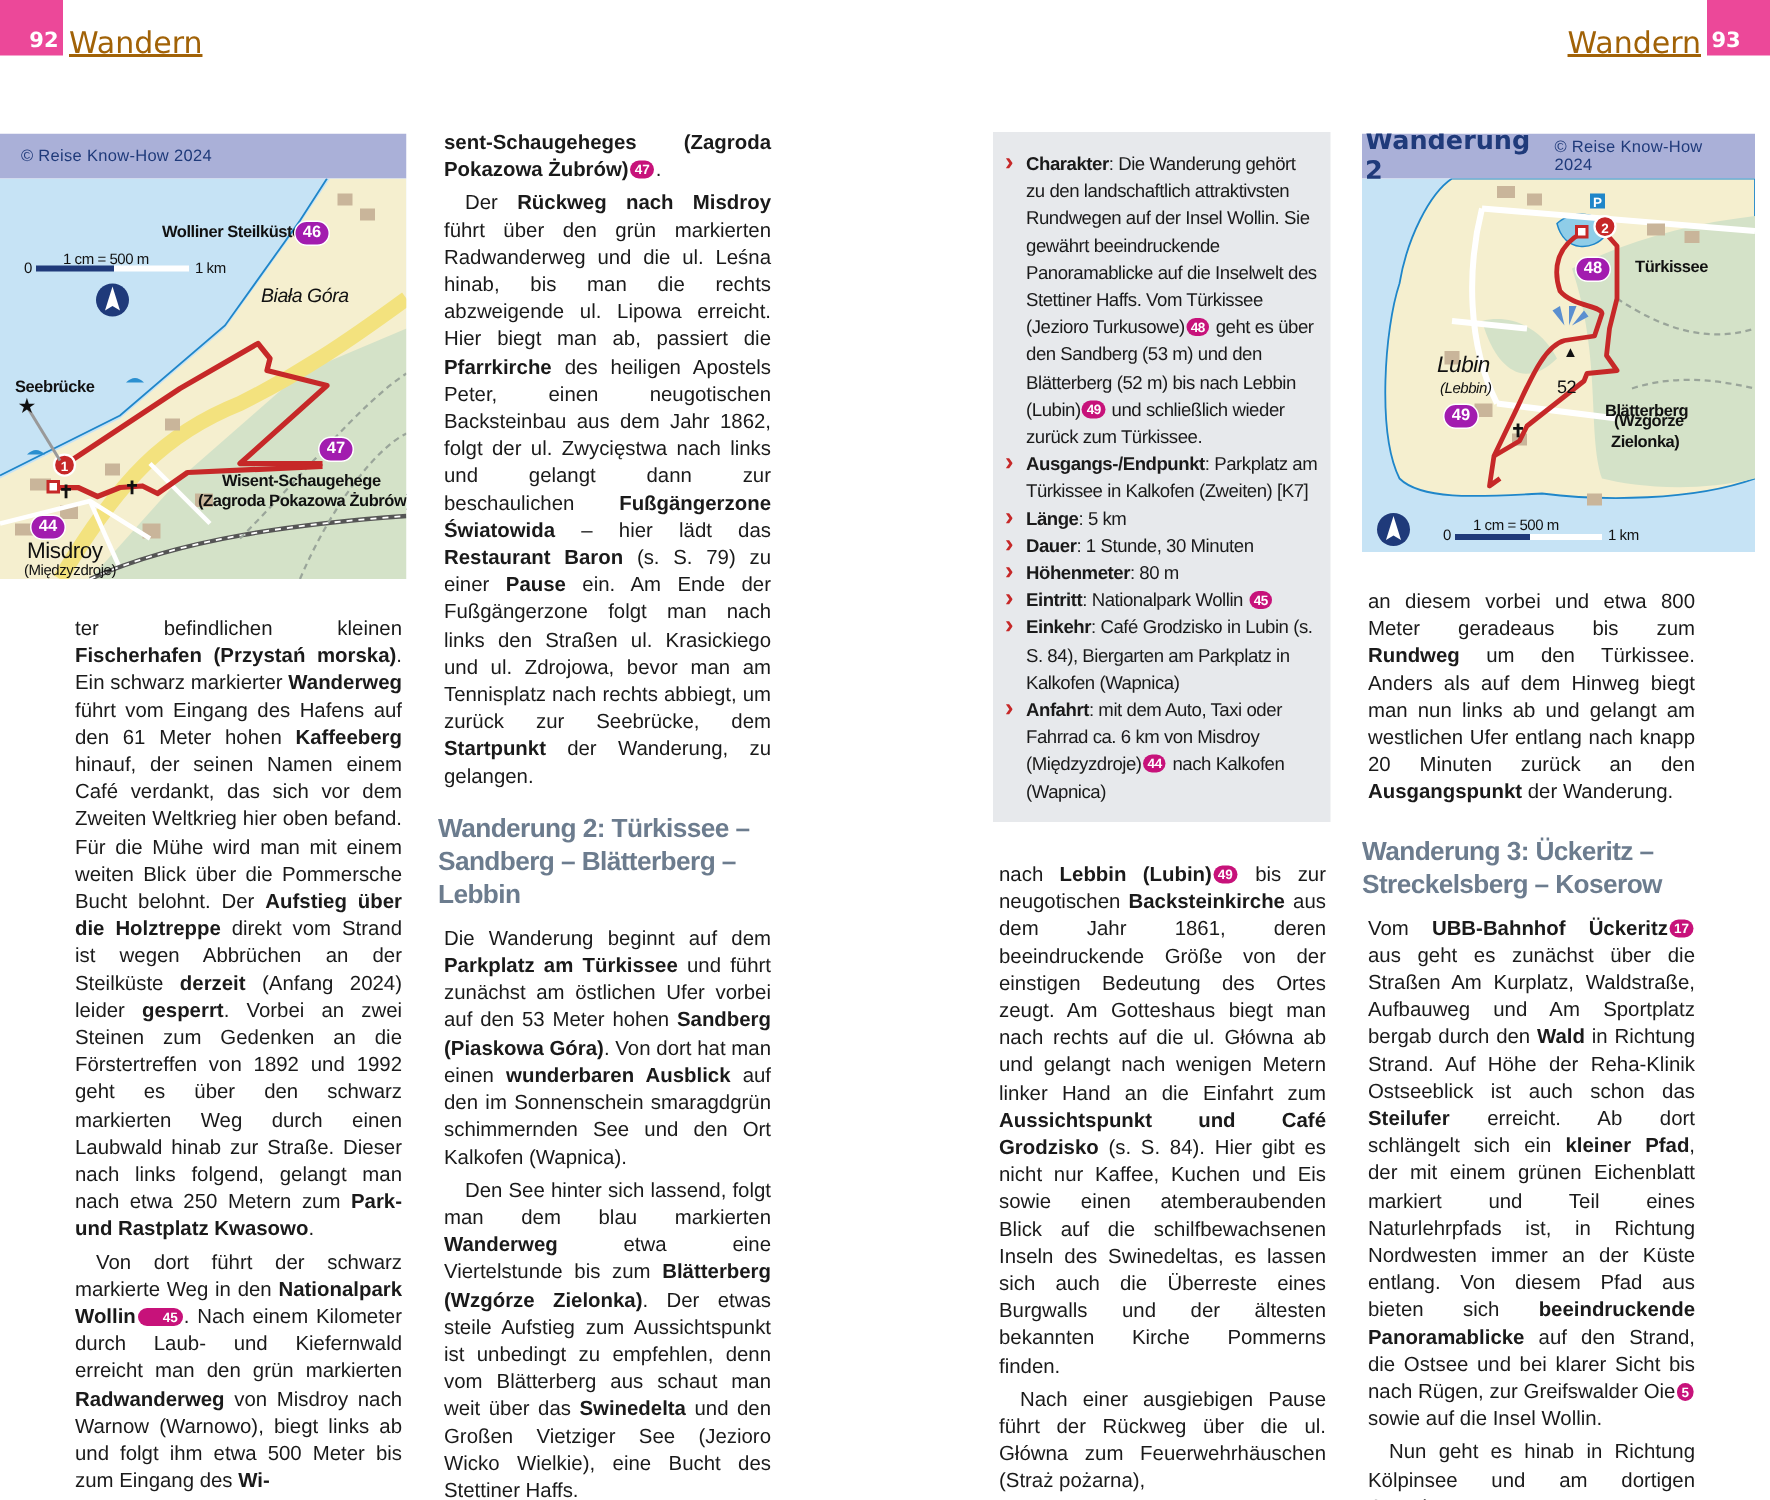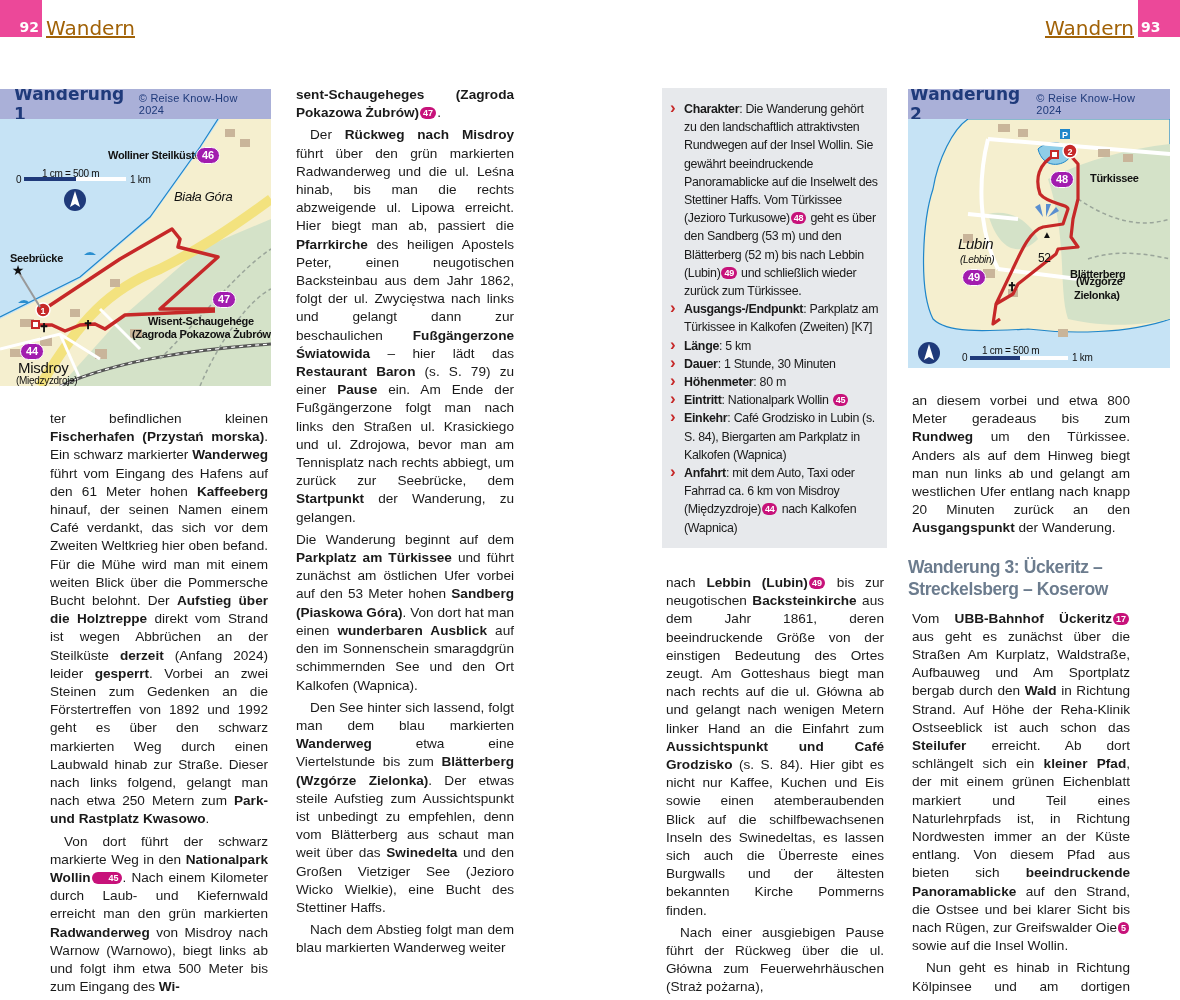--- a/index.html
+++ b/index.html
@@ -45,21 +45,20 @@
     <span>92</span>
   </div>
 <div class="running-head left">Wandern</div>
 <div class="running-head right">Wandern</div>
 <div class="page-tab right">
     <span>93</span>
   </div>
 
 <div class="map-box" style="left:0;top:89px;width:271px;height:297px;">
   <div class="map-title-bar">
-    <span class="map-title">Wanderung 1</span>
     <span class="map-copy">© Reise Know-How 2024</span>
   </div>
   <div class="map-canvas" style="width:271px;height:267px;">
     <svg width="271" height="267" viewBox="0 0 271 267" style="position:absolute;left:0;top:0;">
       <rect x="0" y="0" width="271" height="267" fill="#c6e3f5"></rect>
       <path d="M0,200 L80,160 L150,100 L200,30 L220,0 L271,0 L271,267 L0,267 Z" fill="#f5efcf"></path>
       <path d="M60,267 L120,200 L200,130 L271,100 L271,267 Z" fill="#d4e2c8"></path>
       <path d="M0,198 L80,158 L150,98 L200,28 L218,0" fill="none" stroke="#1f86c9" stroke-width="1.2"></path>
       <path d="M40,267 C80,200 110,170 160,150 C200,130 230,110 271,80" fill="none" stroke="#f3e27e" stroke-width="10"></path>
       <g fill="#c9b59a">
@@ -119,20 +118,21 @@
 </div>
 
 <div class="col" style="left:46px;top:406px;width:226px;">
   <p><span>ter befindlichen kleinen </span><b>Fischerhafen (Przystań morska)</b><span>. Ein schwarz markierter </span><b>Wanderweg</b><span> führt vom Eingang des Hafens auf den 61 Meter hohen </span><b>Kaffeeberg</b><span> hinauf, der seinen Namen einem Café verdankt, das sich vor dem Zweiten Weltkrieg hier oben befand. Für die Mühe wird man mit einem weiten Blick über die Pommersche Bucht belohnt. Der </span><b>Aufstieg über die Holztreppe</b><span> direkt vom Strand ist wegen Abbrüchen an der Steilküste </span><b>derzeit</b><span> (Anfang 2024) leider </span><b>gesperrt</b><span>. Vorbei an zwei Steinen zum Gedenken an die Förstertreffen von 1892 und 1992 geht es über den schwarz markierten Weg durch einen Laubwald hinab zur Straße. Dieser nach links folgend, gelangt man nach etwa 250 Metern zum </span><b>Park- und Rastplatz Kwasowo</b><span>.</span></p>
   <p class="indent"><span>Von dort führt der schwarz markierte Weg in den </span><b>Nationalpark Wollin</b><span class="badge">45</span><span>. Nach einem Kilometer durch Laub- und Kiefernwald erreicht man den grün markierten </span><b>Radwanderweg</b><span> von Misdroy nach Warnow (Warnowo), biegt links ab und folgt ihm etwa 500 Meter bis zum Eingang des </span><b>Wi-</b></p>
 </div>
 
 <div class="col" style="left:292px;top:82px;width:226px;">
   <p><b>sent-Schaugeheges (Zagroda Pokazowa Żubrów)</b><span class="badge">47</span><span>.</span></p>
   <p class="indent"><span>Der </span><b>Rückweg nach Misdroy</b><span> führt über den grün markierten Radwanderweg und die ul. Leśna hinab, bis man die rechts abzweigende ul. Lipowa erreicht. Hier biegt man ab, passiert die </span><b>Pfarrkirche</b><span> des heiligen Apostels Peter, einen neugotischen Backsteinbau aus dem Jahr 1862, folgt der ul. Zwycięstwa nach links und gelangt dann zur beschaulichen </span><b>Fußgängerzone Światowida</b><span> – hier lädt das </span><b>Restaurant Baron</b><span> (s. S. 79) zu einer </span><b>Pause</b><span> ein. Am Ende der Fußgängerzone folgt man nach links den Straßen ul. Krasickiego und ul. Zdrojowa, bevor man am Tennisplatz nach rechts abbiegt, um zurück zur Seebrücke, dem </span><b>Startpunkt</b><span> der Wanderung, zu gelangen.</span></p>
+  <div class="section-head">Wanderung 2: Türkissee – Sandberg – Blätterberg – Lebbin</div>
   <p><span>Die Wanderung beginnt auf dem </span><b>Parkplatz am Türkissee</b><span> und führt zunächst am östlichen Ufer vorbei auf den 53 Meter hohen </span><b>Sandberg (Piaskowa Góra)</b><span>. Von dort hat man einen </span><b>wunderbaren Ausblick</b><span> auf den im Sonnenschein smaragdgrün schimmernden See und den Ort Kalkofen (Wapnica).</span></p>
   <p class="indent"><span>Den See hinter sich lassend, folgt man dem blau markierten </span><b>Wanderweg</b><span> etwa eine Viertelstunde bis zum </span><b>Blätterberg (Wzgórze Zielonka)</b><span>. Der etwas steile Aufstieg zum Aussichtspunkt ist unbedingt zu empfehlen, denn vom Blätterberg aus schaut man weit über das </span><b>Swinedelta</b><span> und den Großen Vietziger See (Jezioro Wicko Wielkie), eine Bucht des Stettiner Haffs.</span></p>
   <p class="indent"><span>Nach dem Abstieg folgt man dem blau markierten Wanderweg weiter</span></p>
 </div>
 
 <div class="infobox">
   <ul>
     <li><b>Charakter</b><span>: Die Wanderung gehört zu den landschaftlich attraktivsten Rundwegen auf der Insel Wollin. Sie gewährt beeindruckende Panoramablicke auf die Inselwelt des Stettiner Haffs. Vom Türkissee (Jezioro Turkusowe)</span><span class="badge">48</span><span> geht es über den Sandberg (53 m) und den Blätterberg (52 m) bis nach Lebbin (Lubin)</span><span class="badge">49</span><span> und schließlich wieder zurück zum Türkissee.</span></li>
     <li><b>Ausgangs-/Endpunkt</b><span>: Parkplatz am Türkissee in Kalkofen (Zweiten) [K7]</span></li>
     <li><b>Länge</b><span>: 5 km</span></li>

